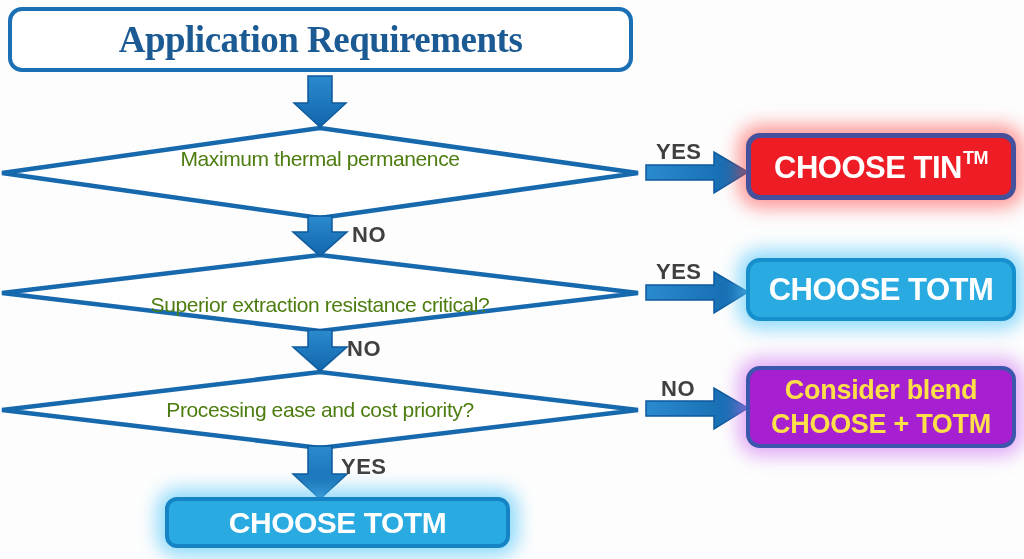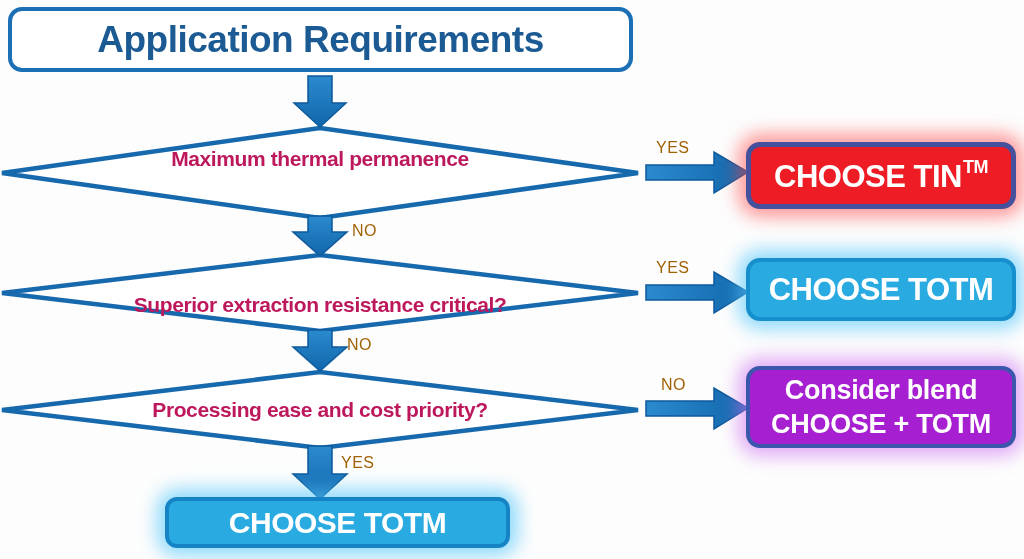--- a/index.html
+++ b/index.html
@@ -7,72 +7,72 @@
     position:relative;width:1024px;height:559px;overflow:hidden;
     background:#fdfdfd;
     font-family:"Liberation Sans", sans-serif;
   }
   svg.layer{position:absolute;left:0;top:0;width:1024px;height:559px;}
 
   
   .title-box{
     position:absolute;left:8px;top:7px;width:617px;height:57px;
     background:#ffffff;border:4px solid #1a6fb5;border-radius:14px;
-    display:flex;align-items:center;justify-content:center;
+    display:flex;align-items:center;justify-content:center;font-family:Liberation Serif, serif;
   }
   .title-box span{
     font-size:37px;font-weight:bold;color:#1b5a93;letter-spacing:-0.5px;
   }
 
   
   .q-text{
     position:absolute;left:60px;width:520px;text-align:center;
-    font-weight:bold;color:#be185d;font-size:21px;line-height:26px;
+    font-weight:normal;color:#4d7c0f;font-size:21px;line-height:26px;
     letter-spacing:-0.4px;
   }
   .q1{top:146px;}
   .q2{top:292px;}
   .q3{top:397px;}
 
   
   .branch-label{
-    position:absolute;font-weight:normal;color:#a16207;font-size:16px;
+    position:absolute;font-weight:bold;color:#404040;font-size:22px;
     letter-spacing:0.5px;
   }
   .lbl-yes1{left:656px;top:139px;}
   .lbl-no1 {left:352px;top:222px;}
   .lbl-yes2{left:656px;top:259px;}
   .lbl-no2 {left:347px;top:336px;}
   .lbl-no3 {left:661px;top:376px;}
   .lbl-yes3{left:341px;top:454px;}
 
   
   .result{
     position:absolute;display:flex;align-items:center;justify-content:center;
     color:#ffffff;font-weight:bold;text-align:center;
   }
   .tin-box{
-    left:746px;top:142px;width:260px;height:57px;
+    left:746px;top:133px;width:260px;height:57px;
     background:#ee1c24;border:5px solid #45519c;border-radius:14px;
     box-shadow:0 0 18px 8px rgba(255,70,70,0.55);
     font-size:31px;letter-spacing:-0.5px;
   }
   .tin-box sup{font-size:18px;vertical-align:14px;margin-left:1px;}
   .totm-box{
     left:746px;top:258px;width:262px;height:55px;
     background:#29abe2;border:4px solid #178fcd;border-radius:14px;
     box-shadow:0 0 18px 8px rgba(85,200,250,0.65);
     font-size:31px;letter-spacing:-0.5px;
   }
   .blend-box{
     left:746px;top:366px;width:262px;height:74px;
     background:#a620d1;border:4px solid #3b57ab;border-radius:14px;
     box-shadow:0 0 18px 8px rgba(205,115,240,0.6);
     font-size:27px;line-height:34px;letter-spacing:-0.3px;
-    flex-direction:column;color:#ffffff;
+    flex-direction:column;color:#fde047;
   }
   .final-box{
     left:165px;top:497px;width:337px;height:43px;
     background:#29abe2;border:4px solid #1583c4;border-radius:12px;
     box-shadow:0 0 18px 8px rgba(85,200,250,0.65);
     font-size:30px;letter-spacing:-0.5px;
   }
 </style>
 </head>
 <body>

